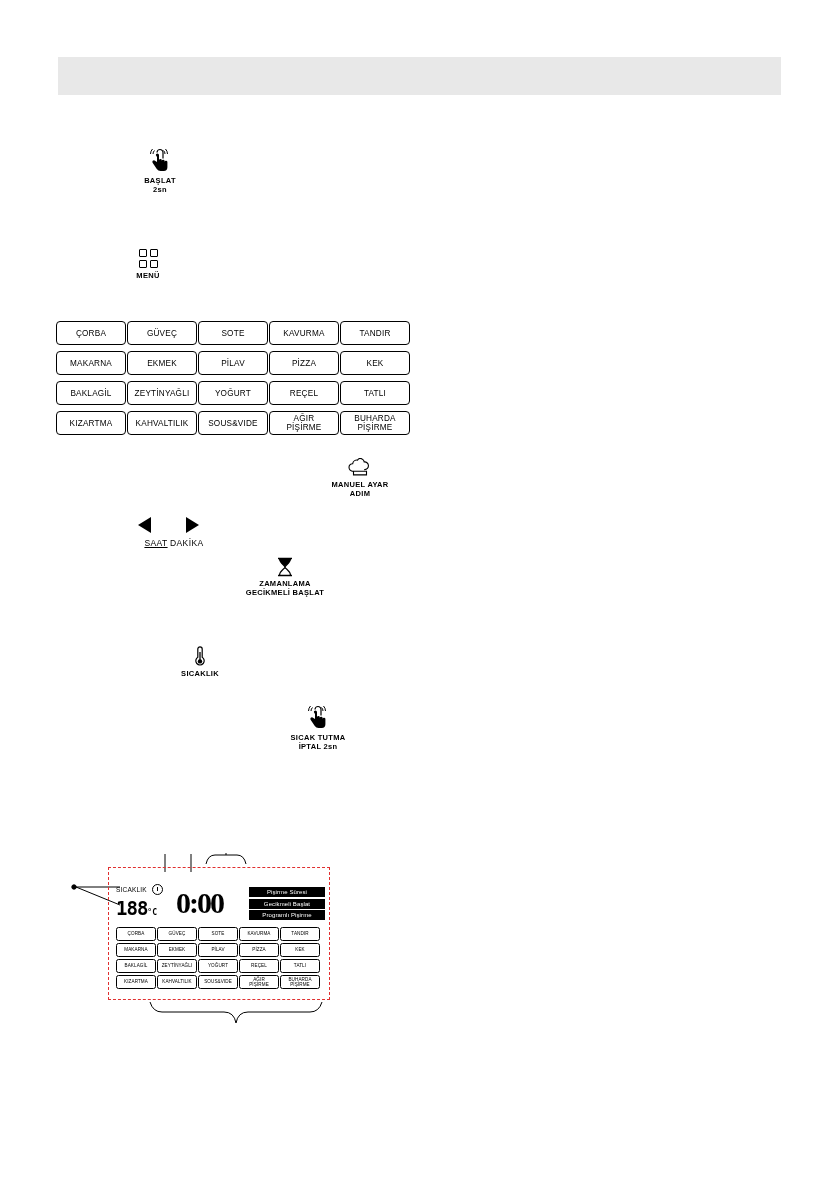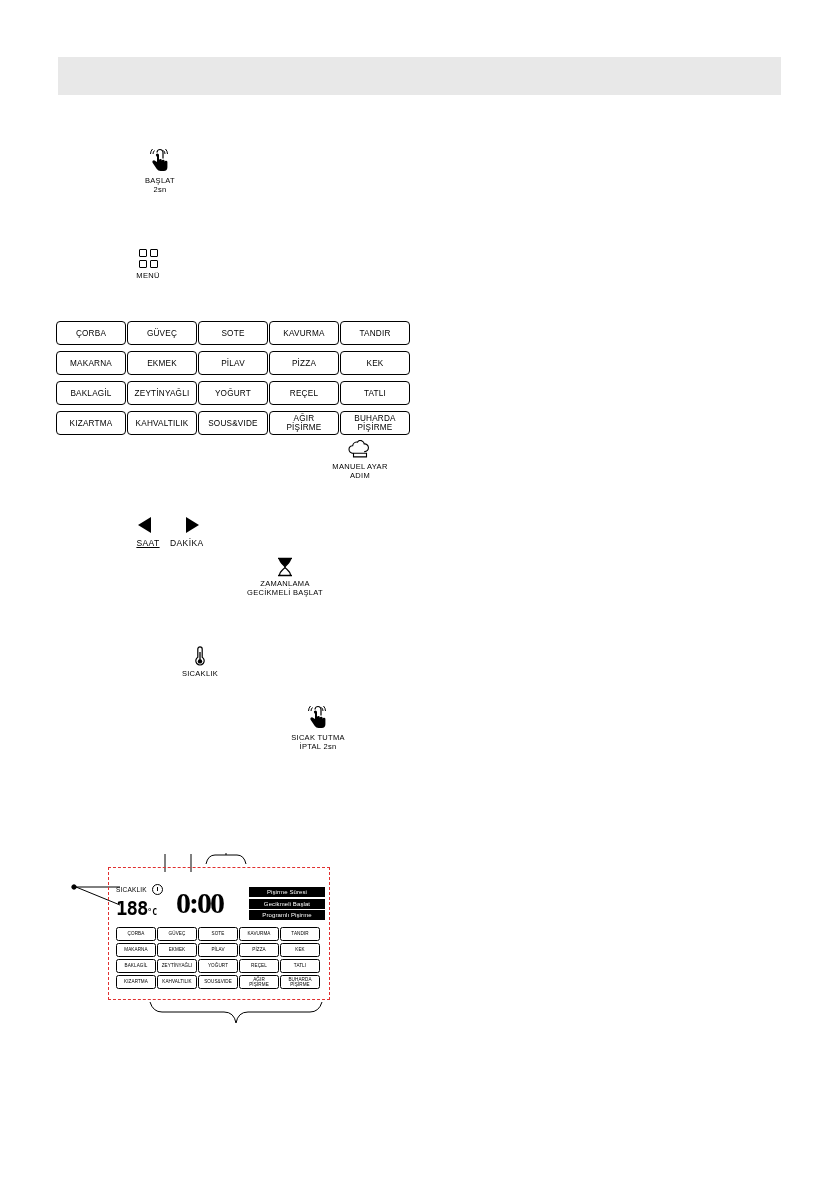--- a/index.html
+++ b/index.html
@@ -25,20 +25,21 @@
     top: 57px;
     width: 723px;
     height: 38px;
     background: #e8e8e8;
   }
 
   
   .icon-block {
     position: absolute;
     text-align: center;
+    font-weight: bold;
   }
   .icon-caption {
     font-size: 7.5px;
     line-height: 9px;
     letter-spacing: 0.3px;
     white-space: pre-line;
     text-align: center;
   }
 
   
@@ -126,21 +127,21 @@
     border-top: 8px solid transparent;
     border-bottom: 8px solid transparent;
     border-left: 13px solid #000;
   }
   .arrow-label-l, .arrow-label-r {
     position: absolute;
     top: 26px;
     font-size: 8.5px;
     letter-spacing: 0.4px;
   }
-  .arrow-label-l { left: 0px; width: 40px; text-align: center; text-decoration: underline; }
+  .arrow-label-l { left: 8px; width: 40px; text-align: center; text-decoration: underline; }
   .arrow-label-r { left: 42px; width: 55px; }
 
   
   .hourglass-icon {
     width: 18px;
     height: 20px;
     margin: 0 auto 2px auto;
   }
   
   .thermo-icon {
@@ -312,21 +313,21 @@
     <div class="prog-btn">TATLI</div>
     <div class="prog-btn">KIZARTMA</div>
     <div class="prog-btn">KAHVALTILIK</div>
     <div class="prog-btn">SOUS&amp;VIDE</div>
     <div class="prog-btn">AĞIR
 PİŞİRME</div>
     <div class="prog-btn">BUHARDA
 PİŞİRME</div>
   </div>
 
-  <div class="icon-block" style="left:318px; top:440px; width:84px;">
+  <div class="icon-block" style="left:318px; top:458px; width:84px;">
     <div class="chef-icon">
       <svg viewBox="0 0 24 20" width="24" height="20">
         <path d="M5.5 13.5 c-3 0 -4.5 -2 -4.5 -4.3 c0 -2.2 1.8 -3.7 3.7 -3.5 c0.4 -2.3 2.5 -3.9 4.8 -3.6 c1 -1.6 3 -2 4.6 -1.2 c1.3 0.6 2 1.8 2.1 3 c2.1 -0.3 4 1.3 4.2 3.4 c0.2 2.4 -1.4 4.5 -4.2 4.3" stroke="#000" stroke-width="1.1" fill="none"></path>
         <path d="M5.5 13.3 h13 v3.6 h-13 z" stroke="#000" stroke-width="1.1" fill="none"></path>
       </svg>
     </div>
     <div class="icon-caption">MANUEL AYAR
 ADIM</div>
   </div>
 

